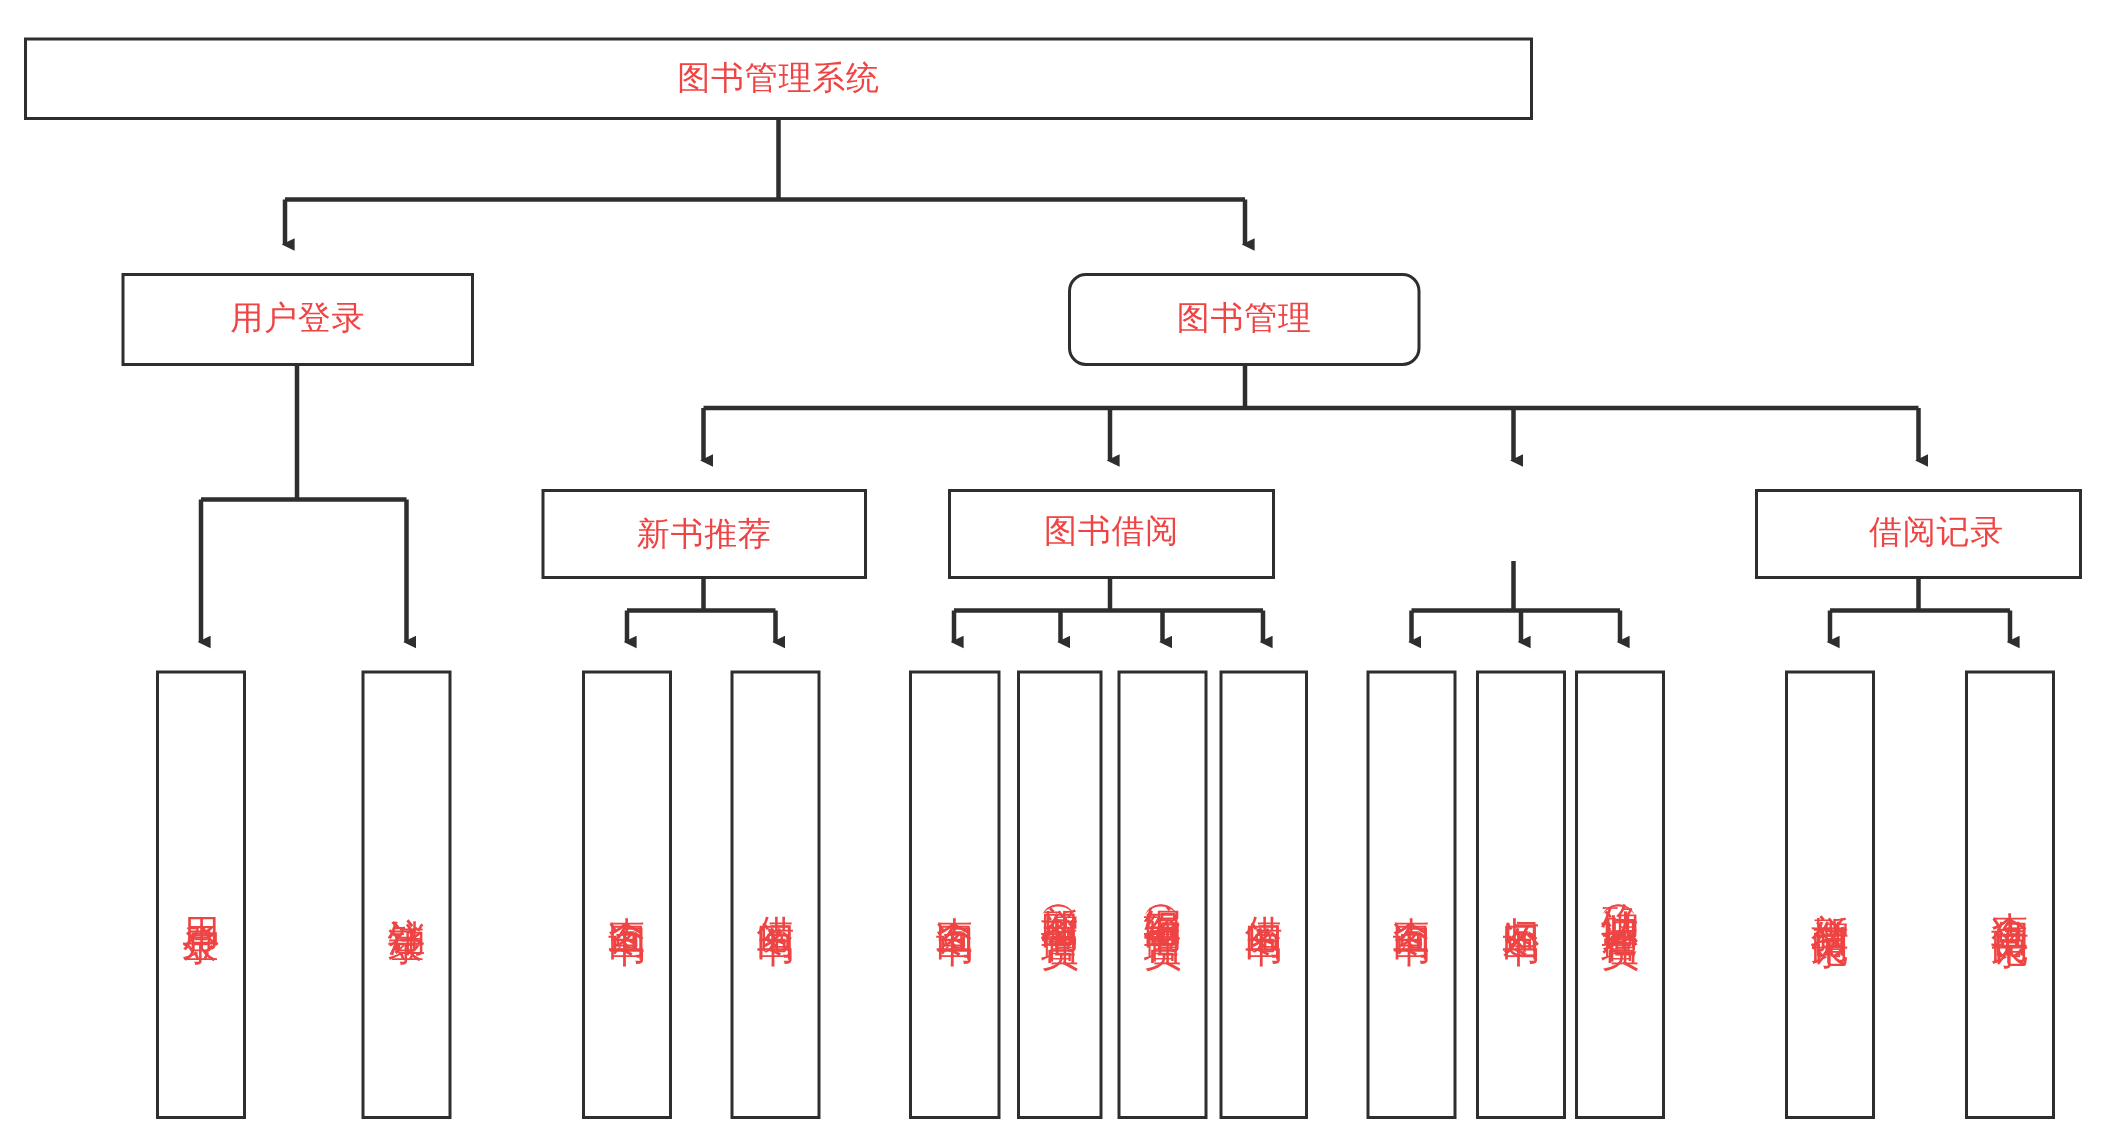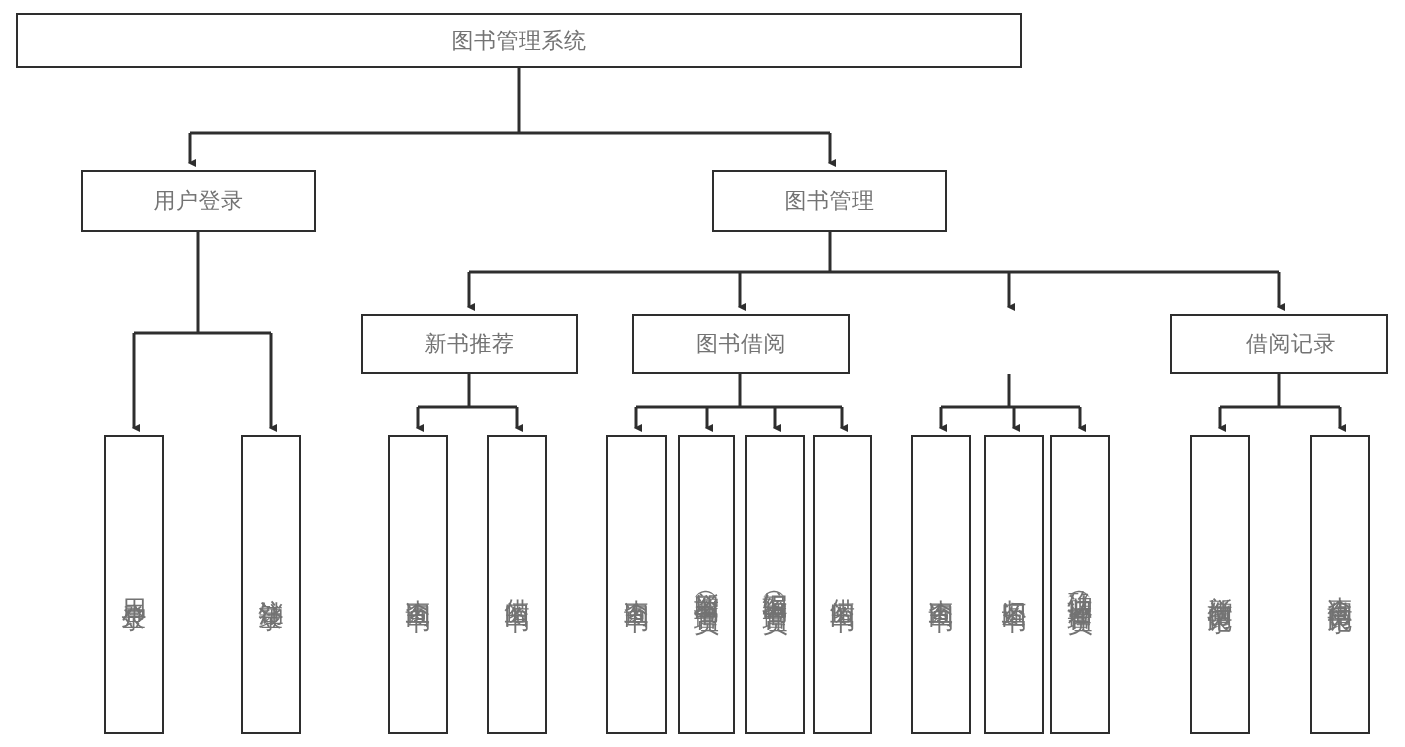--- a/index.html
+++ b/index.html
@@ -25,21 +25,22 @@
     height: 747px;
   }
   .node-box {
     position: absolute;
     box-sizing: border-box;
     border: 2.5px solid #2e2e2e;
     background: #ffffff;
     display: flex;
     align-items: center;
     justify-content: center;
-    color: #737373;
+    color: #ef4444;
+    margin-top: 12px;
   }
   .node-label {
     text-align: center;
     line-height: 1.08;
     letter-spacing: 0.5px;
     white-space: nowrap;
   }
   .horiz .node-label {
     font-size: 22px;
   }
@@ -121,28 +122,28 @@
     </g>
   </svg>
 
   <div class="node-box horiz" style="left: 16px; top: 13px; width: 1006px; height: 55px;">
     <span class="node-label">图书管理系统</span>
   </div>
 
   <div class="node-box horiz" style="left: 81px; top: 170px; width: 235px; height: 62px;">
     <span class="node-label">用户登录</span>
   </div>
-  <div class="node-box horiz" style="left: 712px; top: 170px; width: 235px; height: 62px;">
+  <div class="node-box horiz" style="left: 712px; top: 170px; width: 235px; height: 62px; border-radius: 12px;">
     <span class="node-label">图书管理</span>
   </div>
 
   <div class="node-box horiz" style="left: 361px; top: 314px; width: 217px; height: 60px; font-family: Liberation Serif, serif;">
     <span class="node-label">新书推荐</span>
   </div>
-  <div class="node-box horiz" style="left: 632px; top: 314px; width: 218px; height: 60px;">
+  <div class="node-box horiz" style="left: 632px; top: 314px; width: 218px; height: 60px; font-family: Liberation Mono, monospace;">
     <span class="node-label">图书借阅</span>
   </div>
   <div class="node-box horiz" style="left: 1170px; top: 314px; width: 218px; height: 60px; padding-left: 24px;">
     <span class="node-label">借阅记录</span>
   </div>
 
   <div class="node-box vert" style="left: 104px; top: 435px; width: 60px; height: 299px;">
     <span class="node-label">用户登录</span>
   </div>
   <div class="node-box vert" style="left: 241px; top: 435px; width: 60px; height: 299px;">

